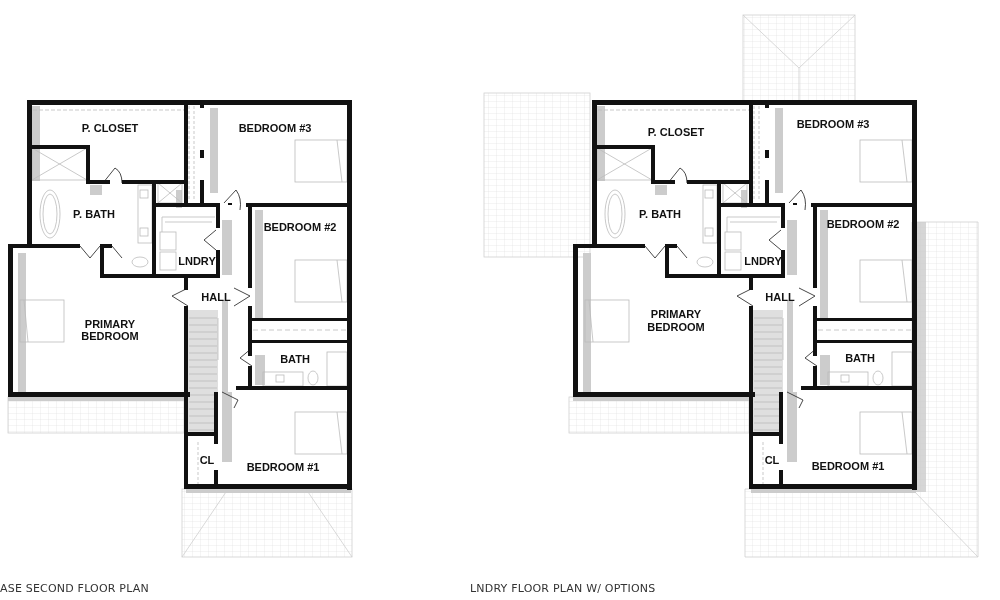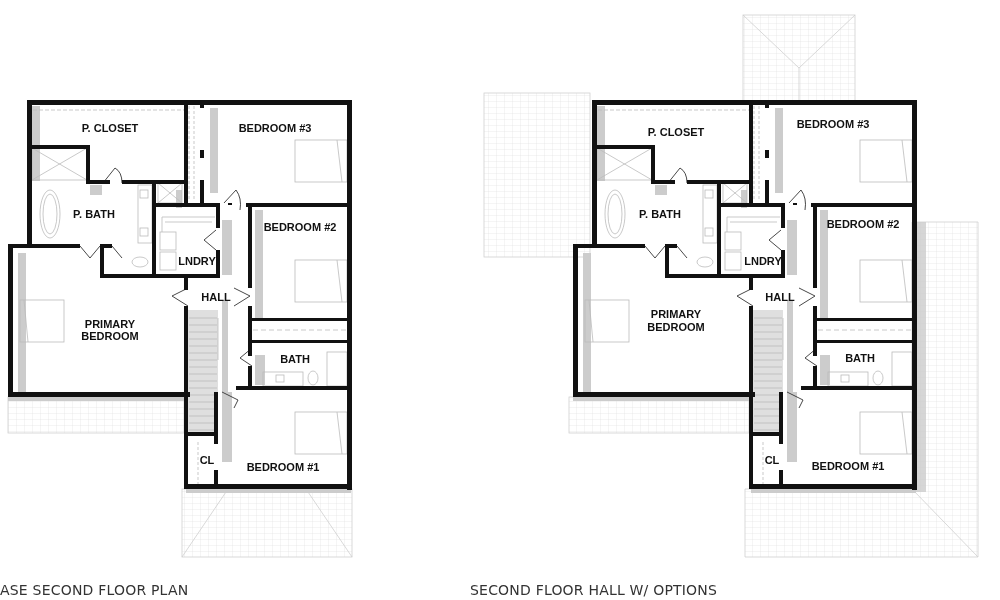--- a/index.html
+++ b/index.html
@@ -1,19 +1,19 @@
 <!DOCTYPE html>
 <html><head>
 <meta charset="utf-8">
 <style>
   html,body{margin:0;padding:0;background:#fff;}
   body{width:1000px;height:600px;position:relative;overflow:hidden;font-family:"Liberation Sans",sans-serif;}
   svg{position:absolute;left:0;top:0;}
   .lbl{font-family:"Liberation Sans",sans-serif;font-weight:bold;font-size:11px;fill:#111;text-anchor:middle;}
-  .cap{position:absolute;font-family:"DejaVu Sans",sans-serif;font-size:14px;color:#333;letter-spacing:0.2px;white-space:nowrap;}
+  .cap{position:absolute;font-family:"DejaVu Sans",sans-serif;font-size:11px;color:#333;letter-spacing:0.2px;white-space:nowrap;}
 </style>
 </head>
 <body>
 
 <svg width="1000" height="600" viewBox="0 0 1000 600">
   <defs>
     <pattern id="shingle" width="8" height="6" patternUnits="userSpaceOnUse">
       <rect width="8" height="6" fill="#fff"></rect>
       <path d="M0 6 H8 M0 0 V6" stroke="#e3e3e3" stroke-width="0.7" fill="none"></path>
     </pattern>
@@ -206,13 +206,13 @@
     <text class="lbl" x="780" y="301">HALL</text>
     <text class="lbl" x="676" y="318">PRIMARY</text>
     <text class="lbl" x="676" y="331">BEDROOM</text>
     <text class="lbl" x="860" y="362">BATH</text>
     <text class="lbl" x="772" y="464">CL</text>
     <text class="lbl" x="848" y="470">BEDROOM #1</text>
   </g>
 </svg>
 
 <div class="cap" style="left:0px;top:582px;">ASE SECOND FLOOR PLAN</div>
-<div class="cap" style="left:470px;top:582px;">SECOND FLOOR HALL W/ OPTIONS</div>
+<div class="cap" style="left:470px;top:582px;">LNDRY FLOOR PLAN W/ OPTIONS</div>
 
 </body></html>

